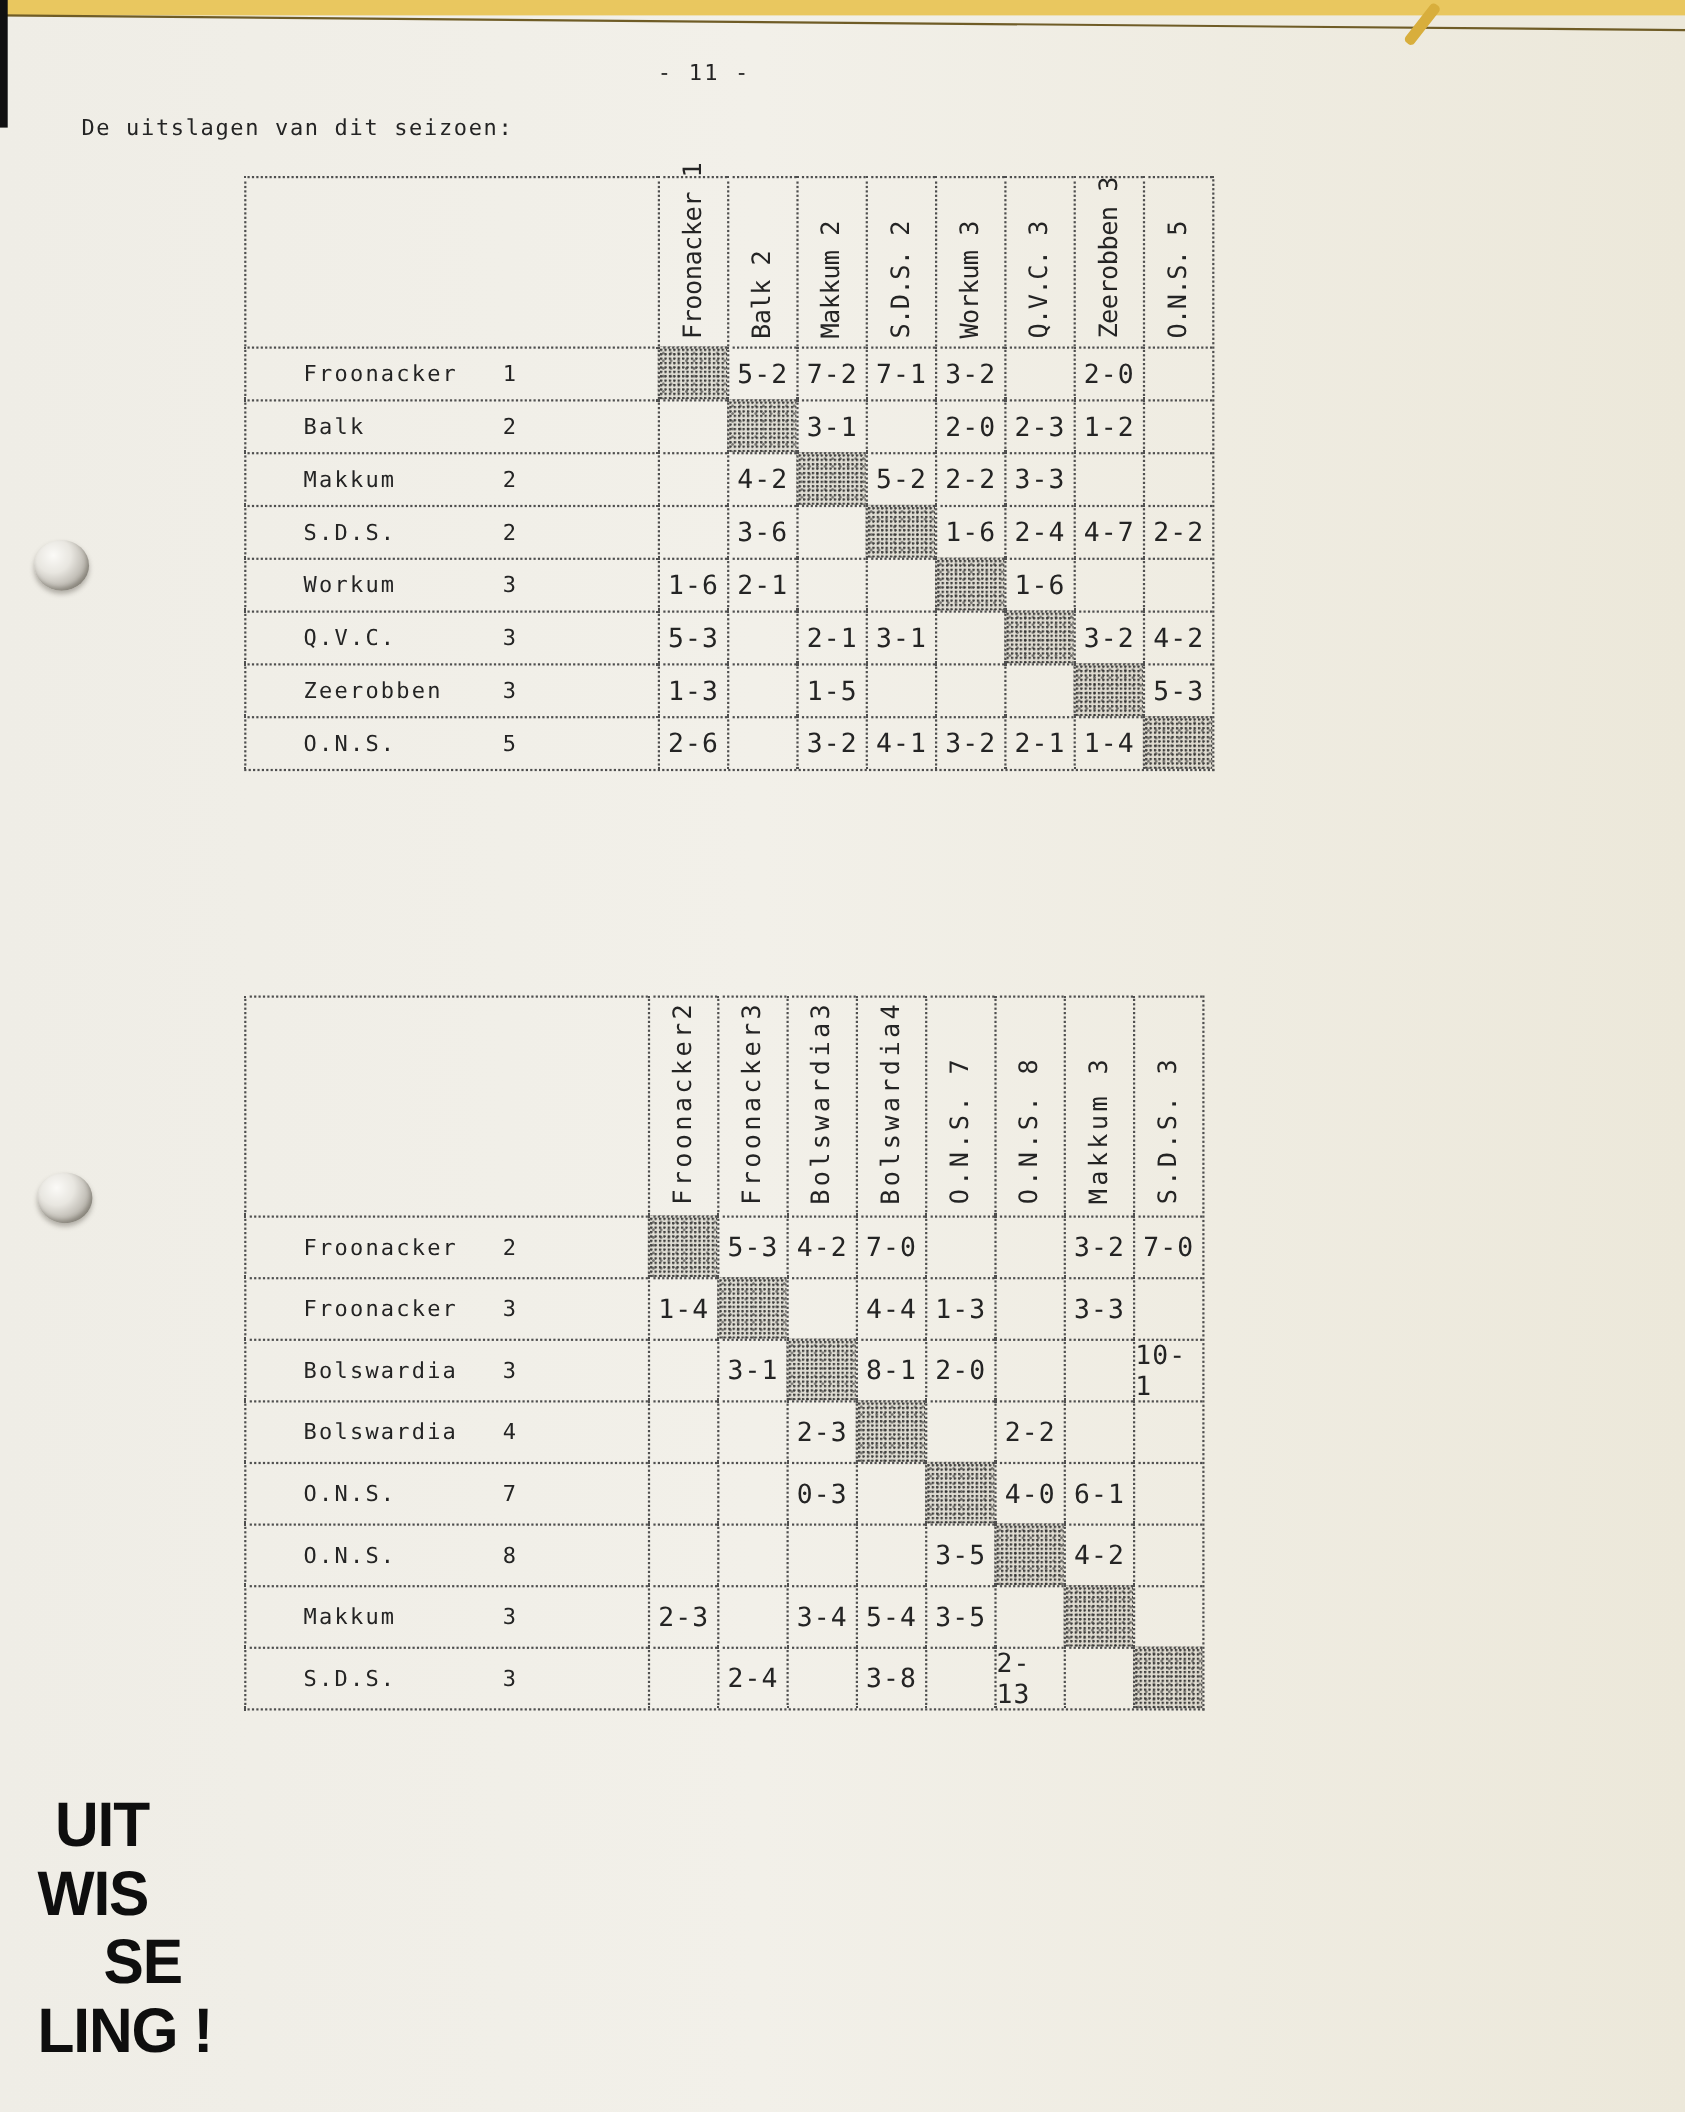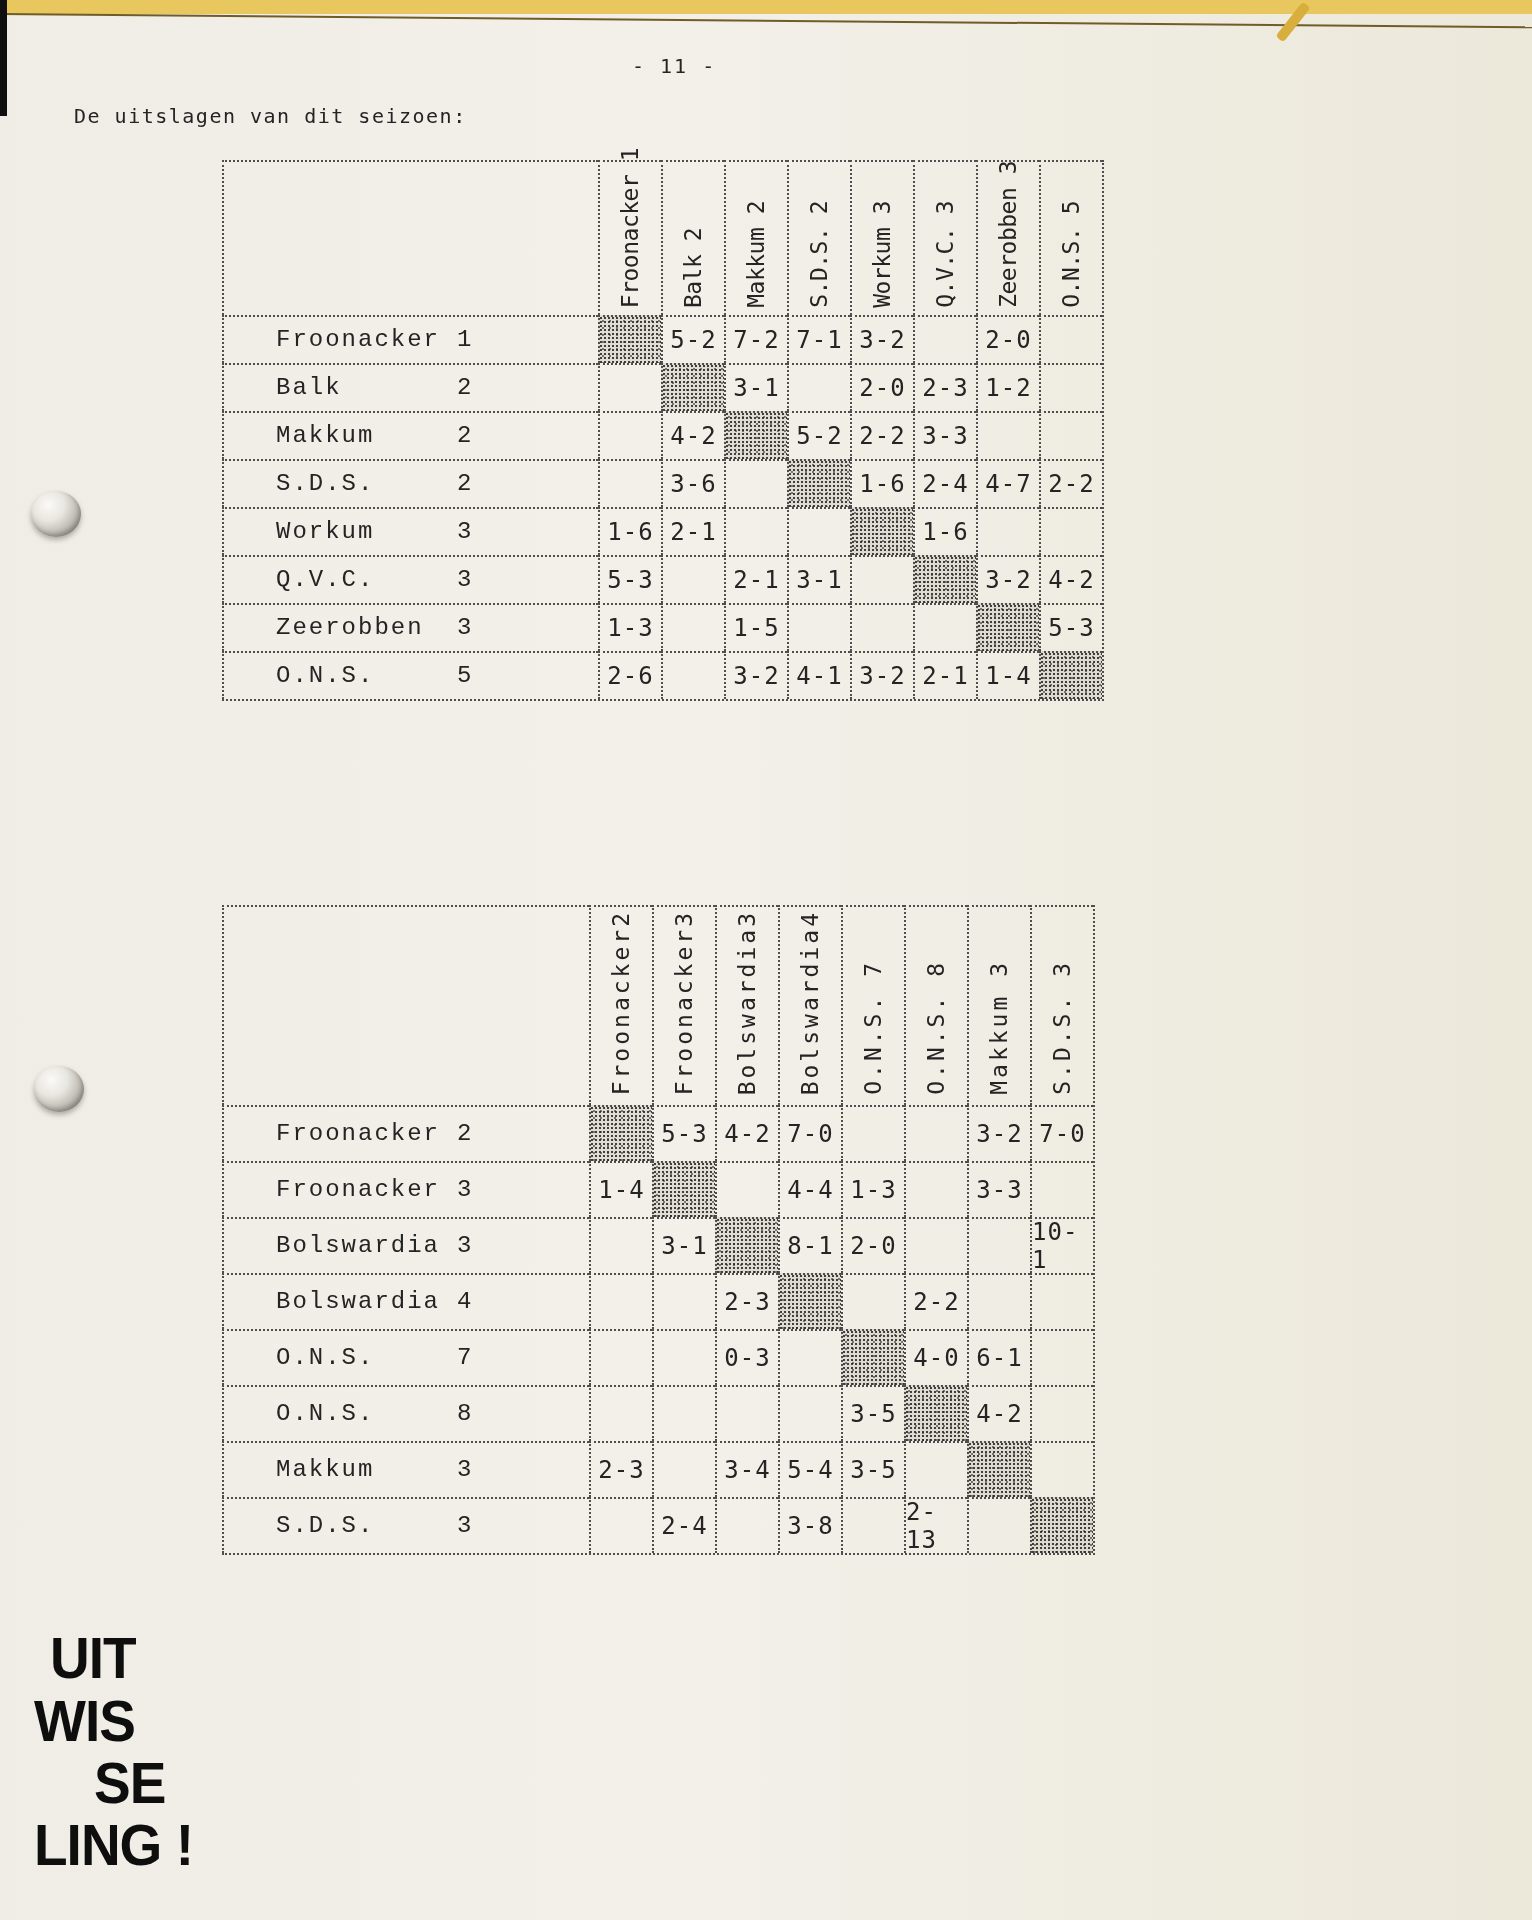--- a/index.html
+++ b/index.html
@@ -14,34 +14,34 @@
     transform:rotate(0.5deg);transform-origin:0 0;}
   .pen-mark{position:absolute;left:1288px;top:0px;width:10px;height:44px;background:#d8ae3c;
     border-radius:4px;transform:rotate(38deg);}
   .left-bar{position:absolute;left:0;top:0;width:7px;height:116px;background:#101010;}
   .punch-hole{position:absolute;width:50px;height:46px;border-radius:50%;
     background:radial-gradient(circle at 35% 30%,#fbfaf7 0%,#e8e6e0 35%,#b3afa7 72%,#8f8b82 100%);
     box-shadow:0 3px 5px rgba(60,55,45,.35), inset -2px -3px 4px rgba(70,65,55,.35);}
   #hole1{left:31px;top:491px;}
   #hole2{left:34px;top:1066px;}
 
-  .page-number{position:absolute;left:632px;top:54px;font-size:20px;letter-spacing:2px;}
+  .page-number{position:absolute;left:598px;top:54px;font-size:20px;letter-spacing:2px;}
   .heading{position:absolute;left:74px;top:104px;font-size:20px;letter-spacing:1.5px;}
 
   
   .matrix{position:absolute;display:grid;border-right:2px dotted #4e4e4e;border-bottom:2px dotted #4e4e4e;}
   #t1{left:222px;top:160px;grid-template-columns:376px repeat(8,63px);grid-template-rows:155px repeat(8,48px);}
   #t2{left:222px;top:905px;grid-template-columns:367px repeat(8,63px);grid-template-rows:200px repeat(8,56px);}
   .cell{border-left:2px dotted #4e4e4e;border-top:2px dotted #4e4e4e;position:relative;}
   .head{display:flex;align-items:flex-end;justify-content:center;padding-bottom:7px;overflow:visible;}
   .vtext{writing-mode:vertical-rl;transform:rotate(180deg);white-space:nowrap;
     font-size:23px;letter-spacing:-0.5px;line-height:1;}
   #t2 .vtext{letter-spacing:3px;}
   #t2 .head{padding-bottom:10px;}
-  .rlabel{font-size:24px;letter-spacing:2px;font-family:Liberation Mono, monospace;}
+  .rlabel{font-size:20px;letter-spacing:2px;}
   .team{position:absolute;left:52px;top:50%;transform:translateY(-52%);}
   .division{position:absolute;left:233px;top:50%;transform:translateY(-52%);}
   .score{display:flex;align-items:center;justify-content:center;font-size:24px;letter-spacing:1px;}
   .diag{
     background-color:rgba(150,143,130,.20);
     background-image:
       radial-gradient(circle at 1px 1px, rgba(35,35,35,.85) 0.9px, rgba(0,0,0,0) 1.5px),
       radial-gradient(circle at 3px 4px, rgba(35,35,35,.55) 0.9px, rgba(0,0,0,0) 1.5px);
     background-size:4px 4px,7px 7px;
   }

